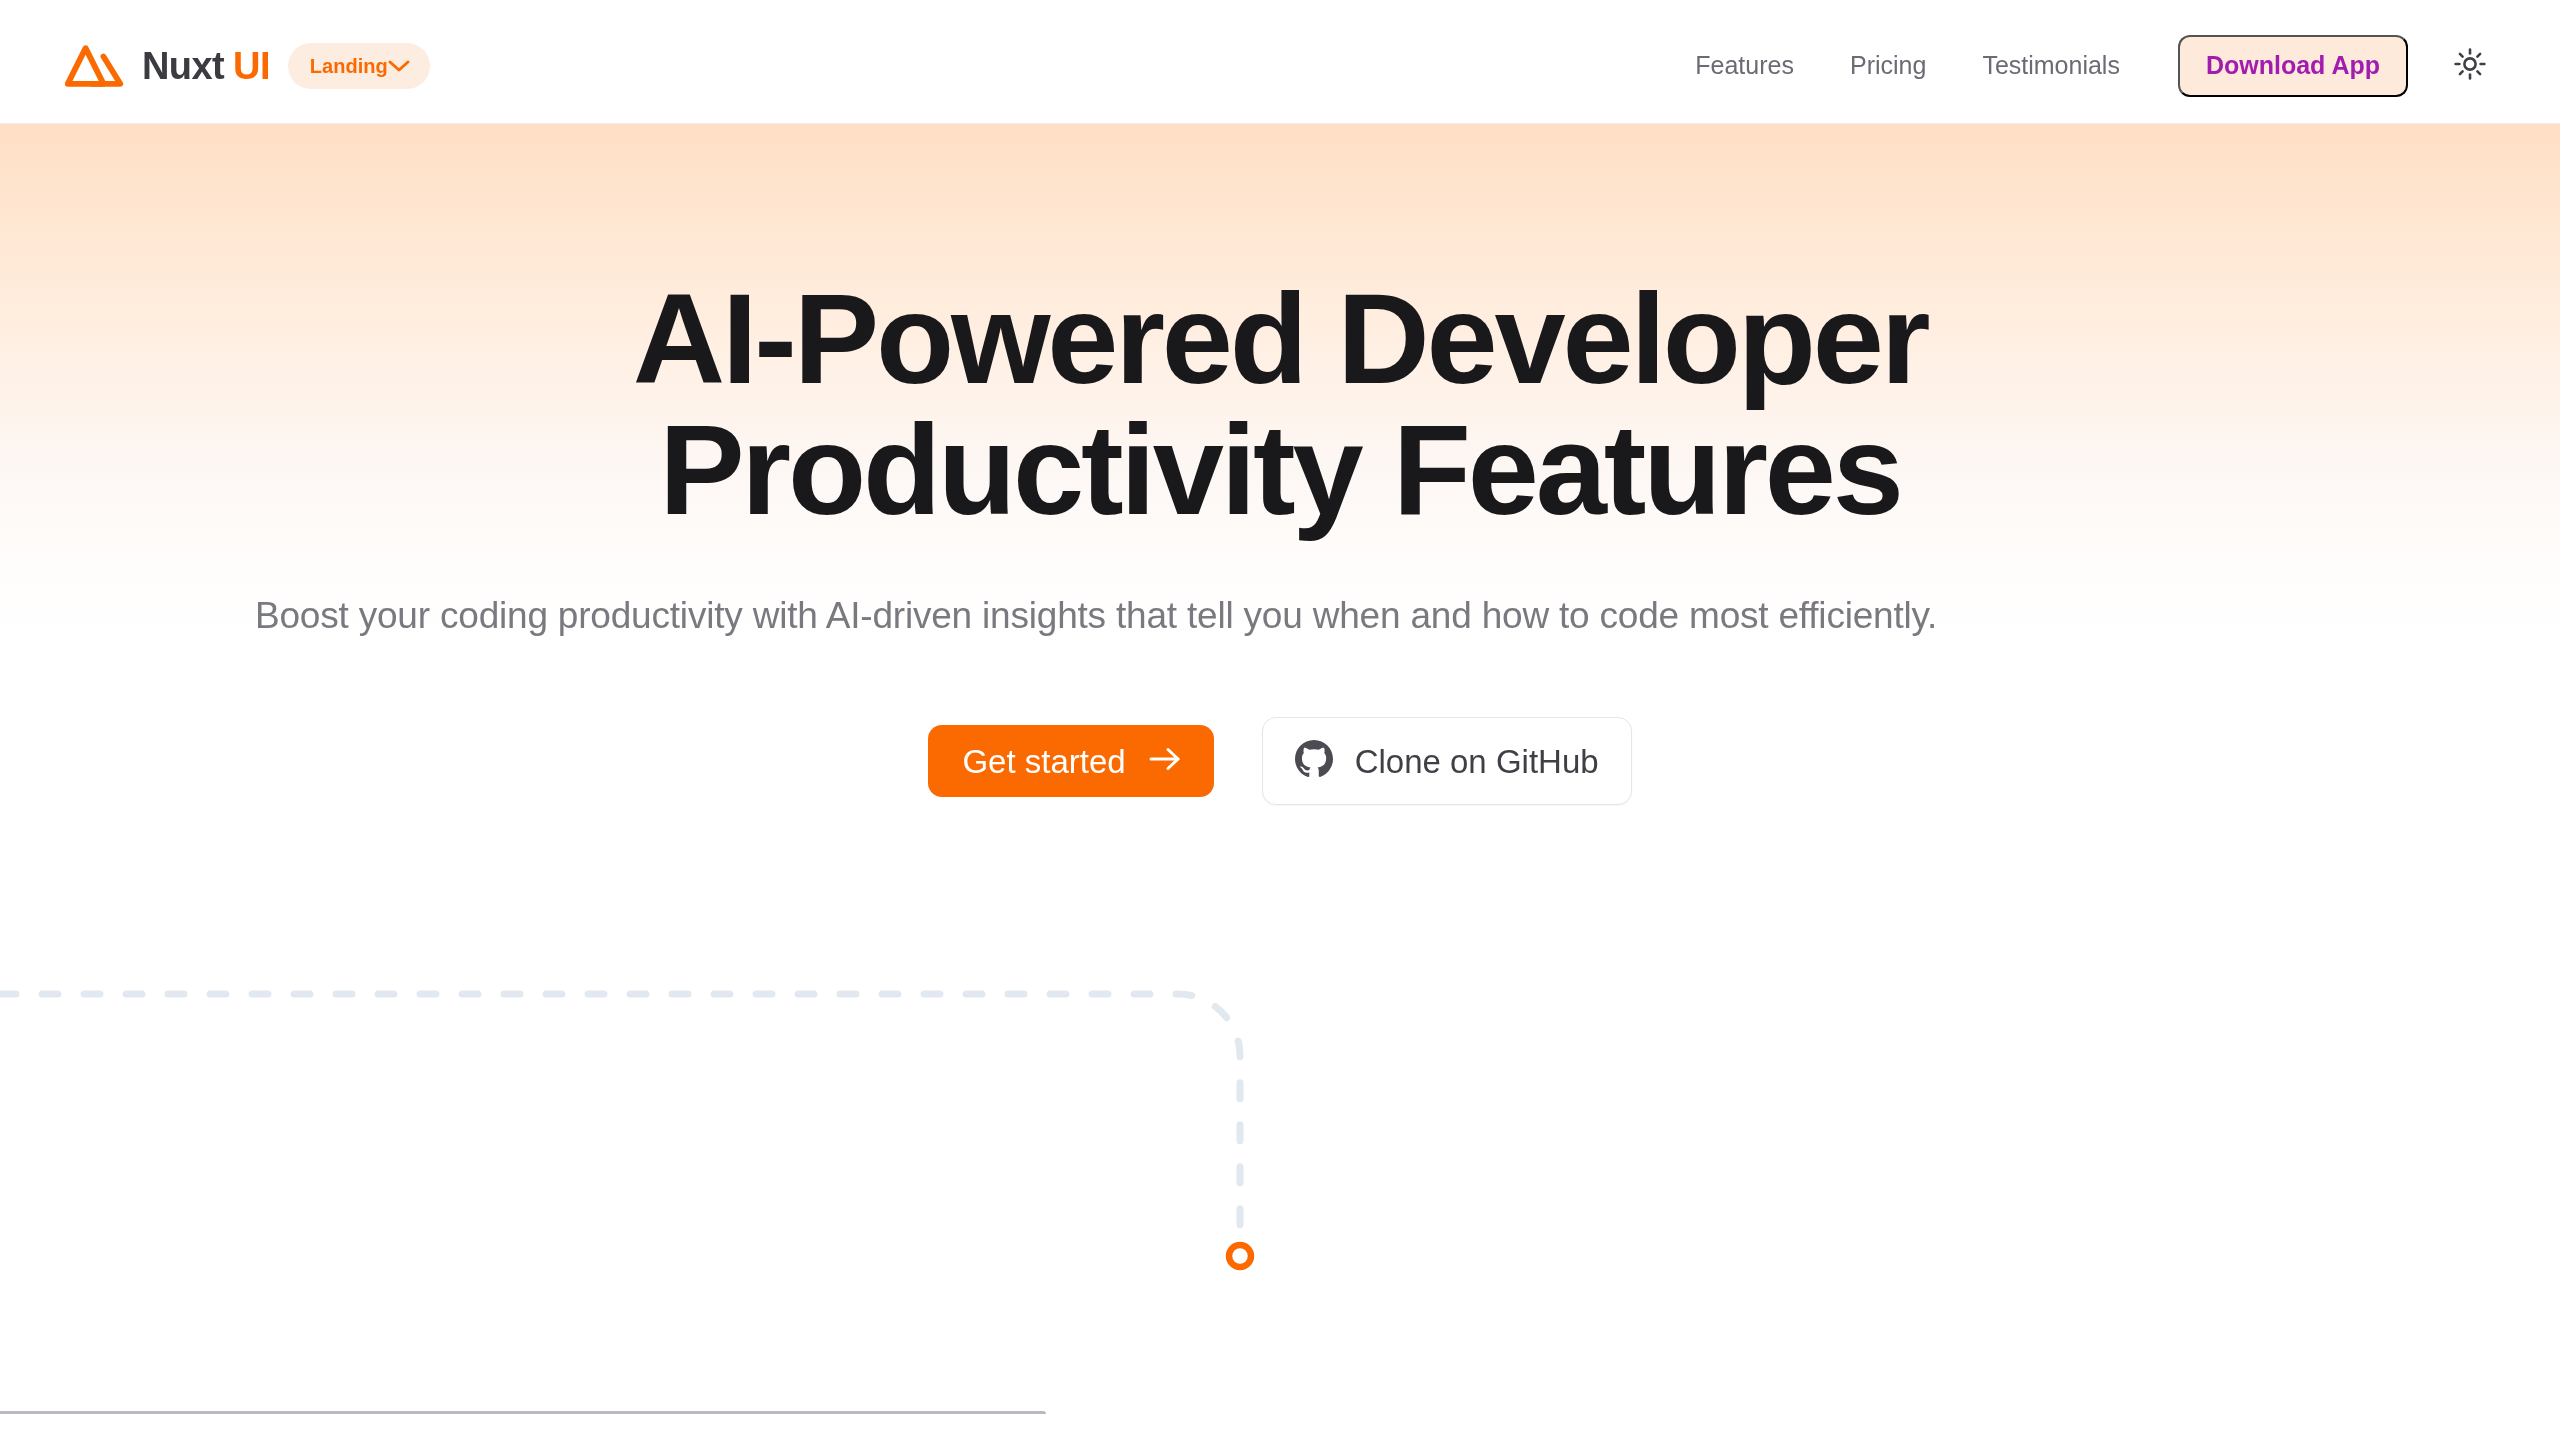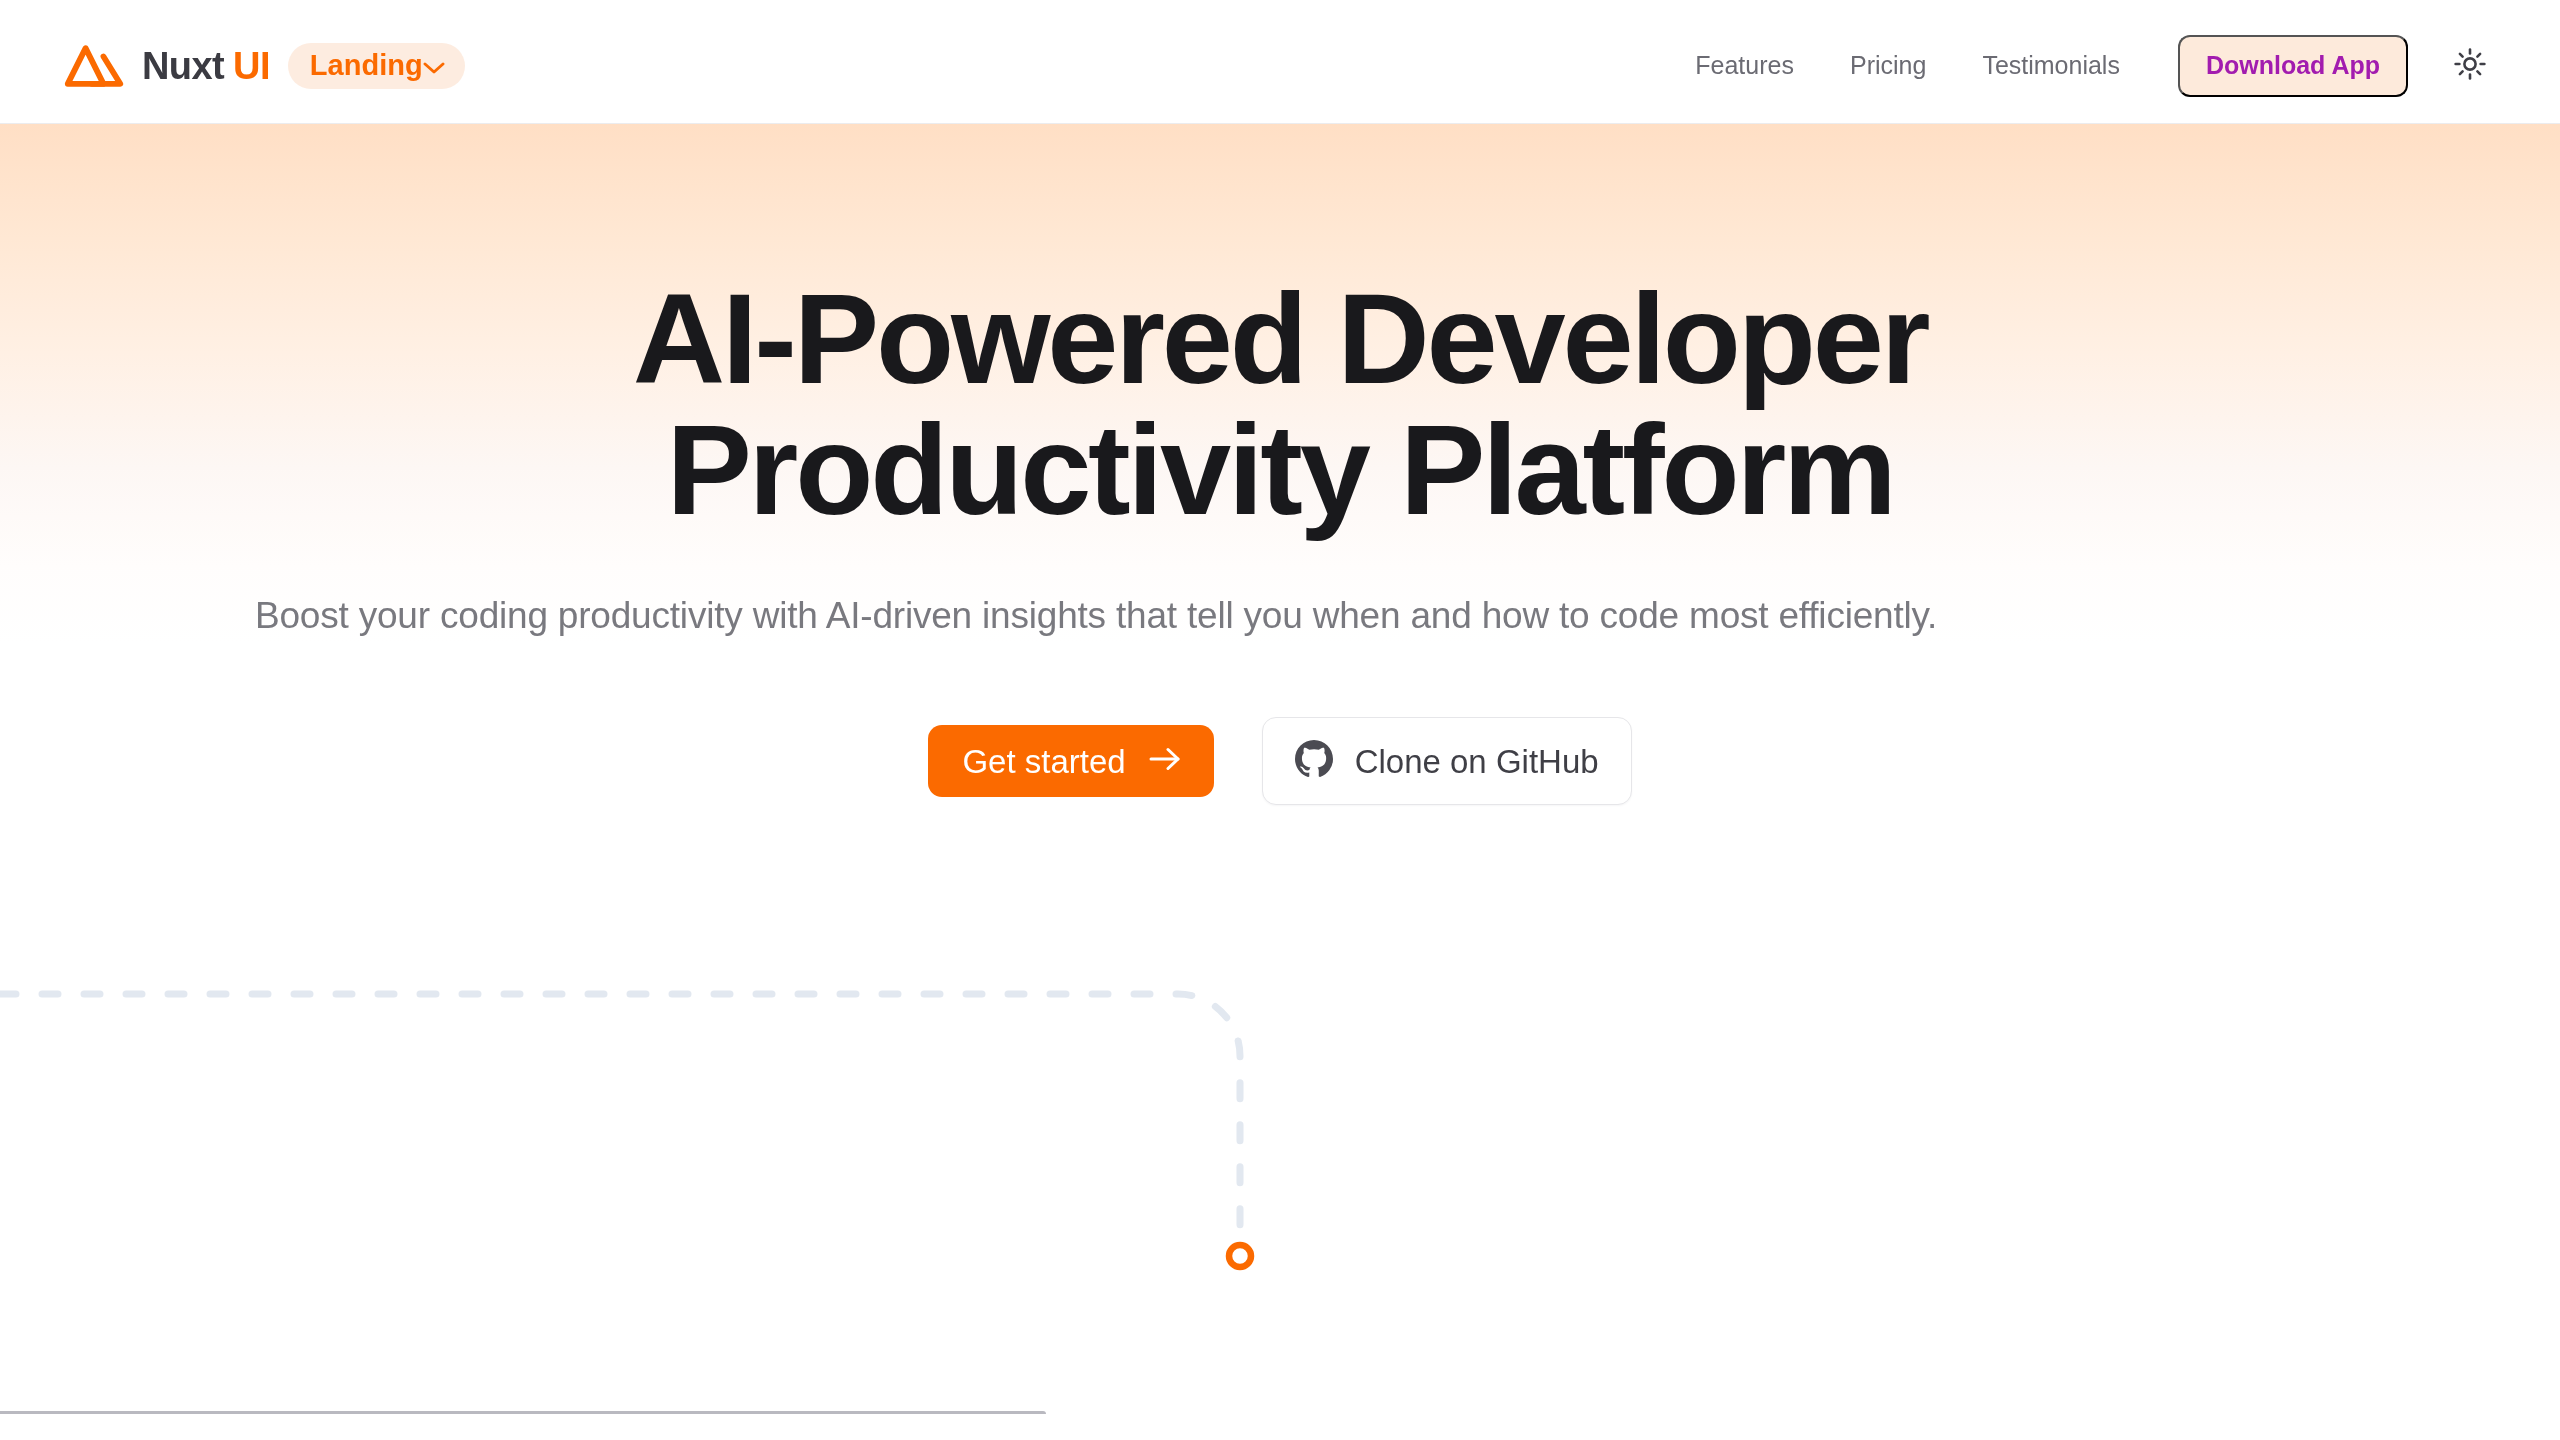--- a/index.html
+++ b/index.html
@@ -26,21 +26,21 @@
   .brand-nuxt { color:#3b3b42; }
   .brand-ui { color:#fb6a00; margin-left:9px; }
 
   .landing-badge {
     display:flex; align-items:center; 
     height:46px; padding:0 20px 0 22px;
     margin-left:18px;
     border-radius:999px;
     background:#fdece0;
     color:#fb6a00;
-    font-size:29px; font-weight:600; line-height:1;
+    font-size:20px; font-weight:600; line-height:1;
   }
   .landing-badge .chev { display:block; }
 
   .nav-spacer { flex:1 1 auto; }
   .nav { display:flex; align-items:center; gap:0; }
   .nav-link {
     color:#6b6b73; font-size:25px; line-height:1;
     padding:0 28px; white-space:nowrap; cursor:pointer;
   }
   .download-btn {
@@ -184,21 +184,21 @@
           </svg>
         </span>
       </div>
     </nav>
   </header>
 
   <section class="hero">
 
     <h1 class="headline">
       <span>AI-Powered Developer</span><br>
-      <span>Productivity Platform</span>
+      <span>Productivity Features</span>
     </h1>
 
     <p class="subhead">Boost your coding productivity with AI-driven insights that tell you when and how to code most efficiently.</p>
 
     <div class="cta-row">
 
       <button class="btn-primary">
         <span>Get started</span>
         <span>
           <svg width="34" height="28" viewBox="0 0 34 28" xmlns="http://www.w3.org/2000/svg">

